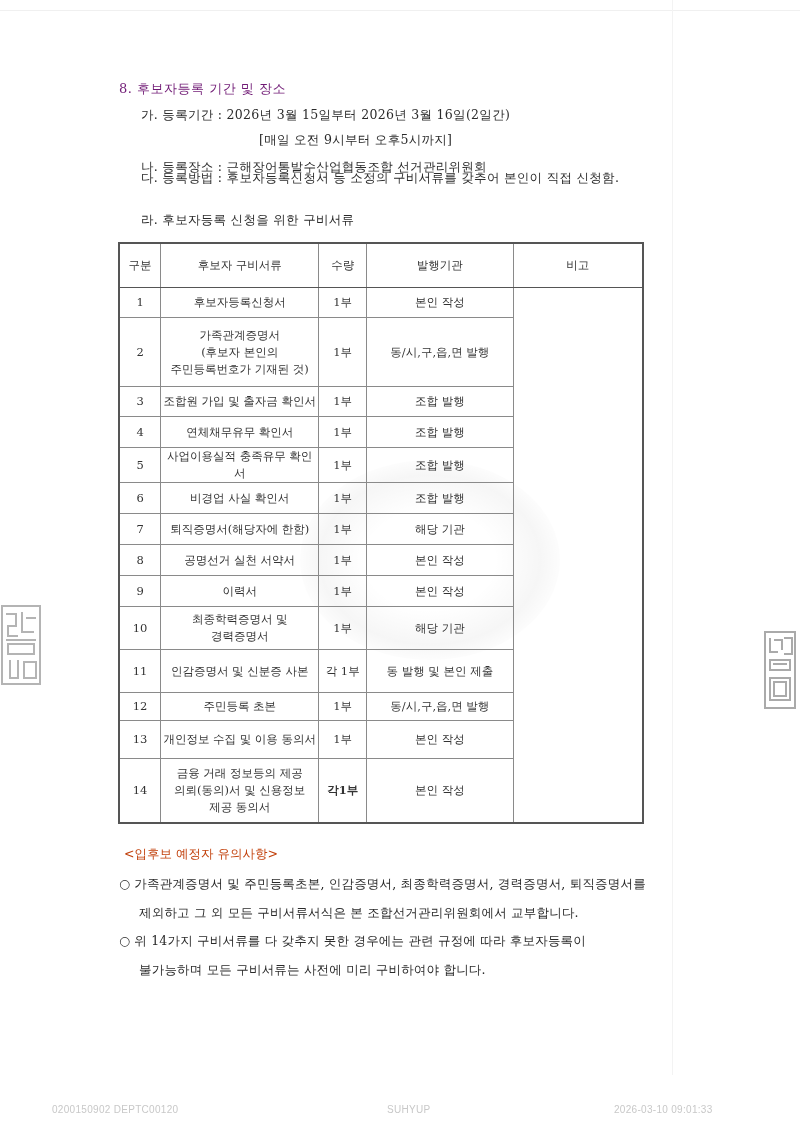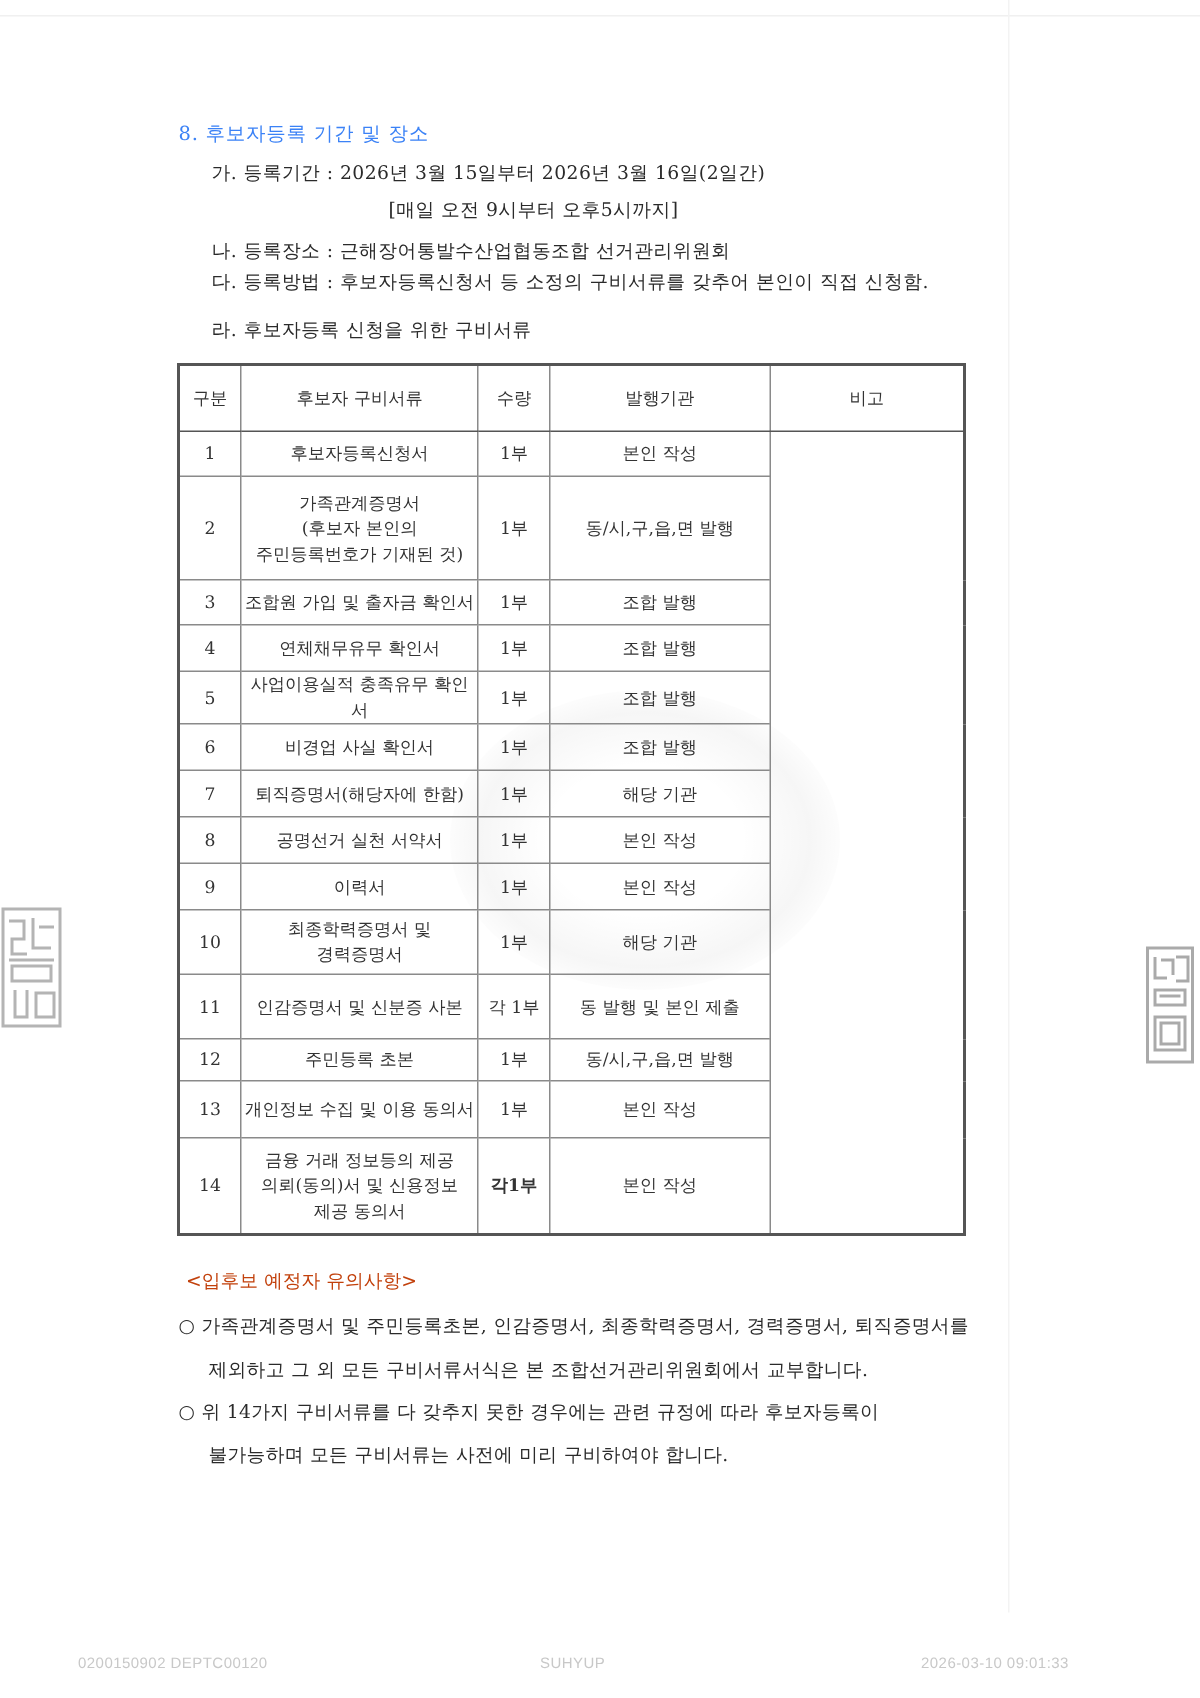--- a/index.html
+++ b/index.html
@@ -3,21 +3,21 @@
 <meta charset="utf-8">
 <style>
   html, body { margin:0; padding:0; }
   body {
     width:800px; height:1132px; position:relative; overflow:hidden;
     background:#ffffff; color:#2b2b2b;
     font-family:"DejaVu Serif","Liberation Serif",serif;
   }
   .page-edge-top { position:absolute; left:0; top:10px; width:800px; height:1px; background:#f0f0f0; }
   .page-edge-right { position:absolute; left:672px; top:0; width:1px; height:1075px; background:#f3f3f3; }
-  .section-title { position:absolute; left:119px; top:80px; font-size:13px; letter-spacing:0.5px; color:#3b82f6; }
+  .section-title { position:absolute; left:119px; top:80px; font-size:13px; letter-spacing:0.5px; color:#701a75; }
   .line { position:absolute; font-size:12.5px; letter-spacing:0.3px; color:#2a2a2a; white-space:nowrap; }
   .watermark {
     position:absolute; left:300px; top:460px; width:260px; height:200px; border-radius:50%;
     background:radial-gradient(ellipse at center, rgba(0,0,0,0.0) 35%, rgba(0,0,0,0.035) 60%, rgba(0,0,0,0) 75%);
     pointer-events:none;
   }
   table.docs {
     position:absolute; left:118px; top:242px; width:526px;
     border-collapse:collapse; border:2px solid #555;
     font-size:11.5px; color:#333;
@@ -36,21 +36,21 @@
 </head>
 <body>
 
 <div class="page-edge-top"></div>
 <div class="page-edge-right"></div>
 
 <div class="section-title">8. 후보자등록 기간 및 장소</div>
 <div class="line" style="left:141px;top:107px;">가. 등록기간 : 2026년 3월 15일부터 2026년 3월 16일(2일간)</div>
 <div class="line" style="left:259px;top:132px;">[매일 오전 9시부터 오후5시까지]</div>
 <div class="line" style="left:141px;top:159px;">나. 등록장소 : 근해장어통발수산업협동조합 선거관리위원회</div>
-<div class="line" style="left:141px;top:180px;">다. 등록방법 : 후보자등록신청서 등 소정의 구비서류를 갖추어 본인이 직접 신청함.</div>
+<div class="line" style="left:141px;top:170px;">다. 등록방법 : 후보자등록신청서 등 소정의 구비서류를 갖추어 본인이 직접 신청함.</div>
 <div class="line" style="left:141px;top:212px;">라. 후보자등록 신청을 위한 구비서류</div>
 
 <div class="watermark"></div>
 
 <table class="docs">
   <thead>
     <tr>
       <th class="c1">구분</th>
       <th class="c2">후보자 구비서류</th>
       <th class="c3">수량</th>
@@ -170,14 +170,14 @@
   </svg>
 </div>
 
 <div class="notes-title">&lt;입후보 예정자 유의사항&gt;</div>
 <div class="bullet" style="left:119px;top:876px;">○ 가족관계증명서 및 주민등록초본, 인감증명서, 최종학력증명서, 경력증명서, 퇴직증명서를</div>
 <div class="bullet" style="left:139px;top:905px;">제외하고 그 외 모든 구비서류서식은 본 조합선거관리위원회에서 교부합니다.</div>
 <div class="bullet" style="left:119px;top:933px;">○ 위 14가지 구비서류를 다 갖추지 못한 경우에는 관련 규정에 따라 후보자등록이</div>
 <div class="bullet" style="left:139px;top:962px;">불가능하며 모든 구비서류는 사전에 미리 구비하여야 합니다.</div>
 
 <div class="footer" style="left:52px;">0200150902 DEPTC00120</div>
-<div class="footer" style="left:360px;text-align:center;">SUHYUP</div>
+<div class="footer" style="left:387px;text-align:center;">SUHYUP</div>
 <div class="footer" style="left:614px;">2026-03-10 09:01:33</div>
 
 </body></html>

